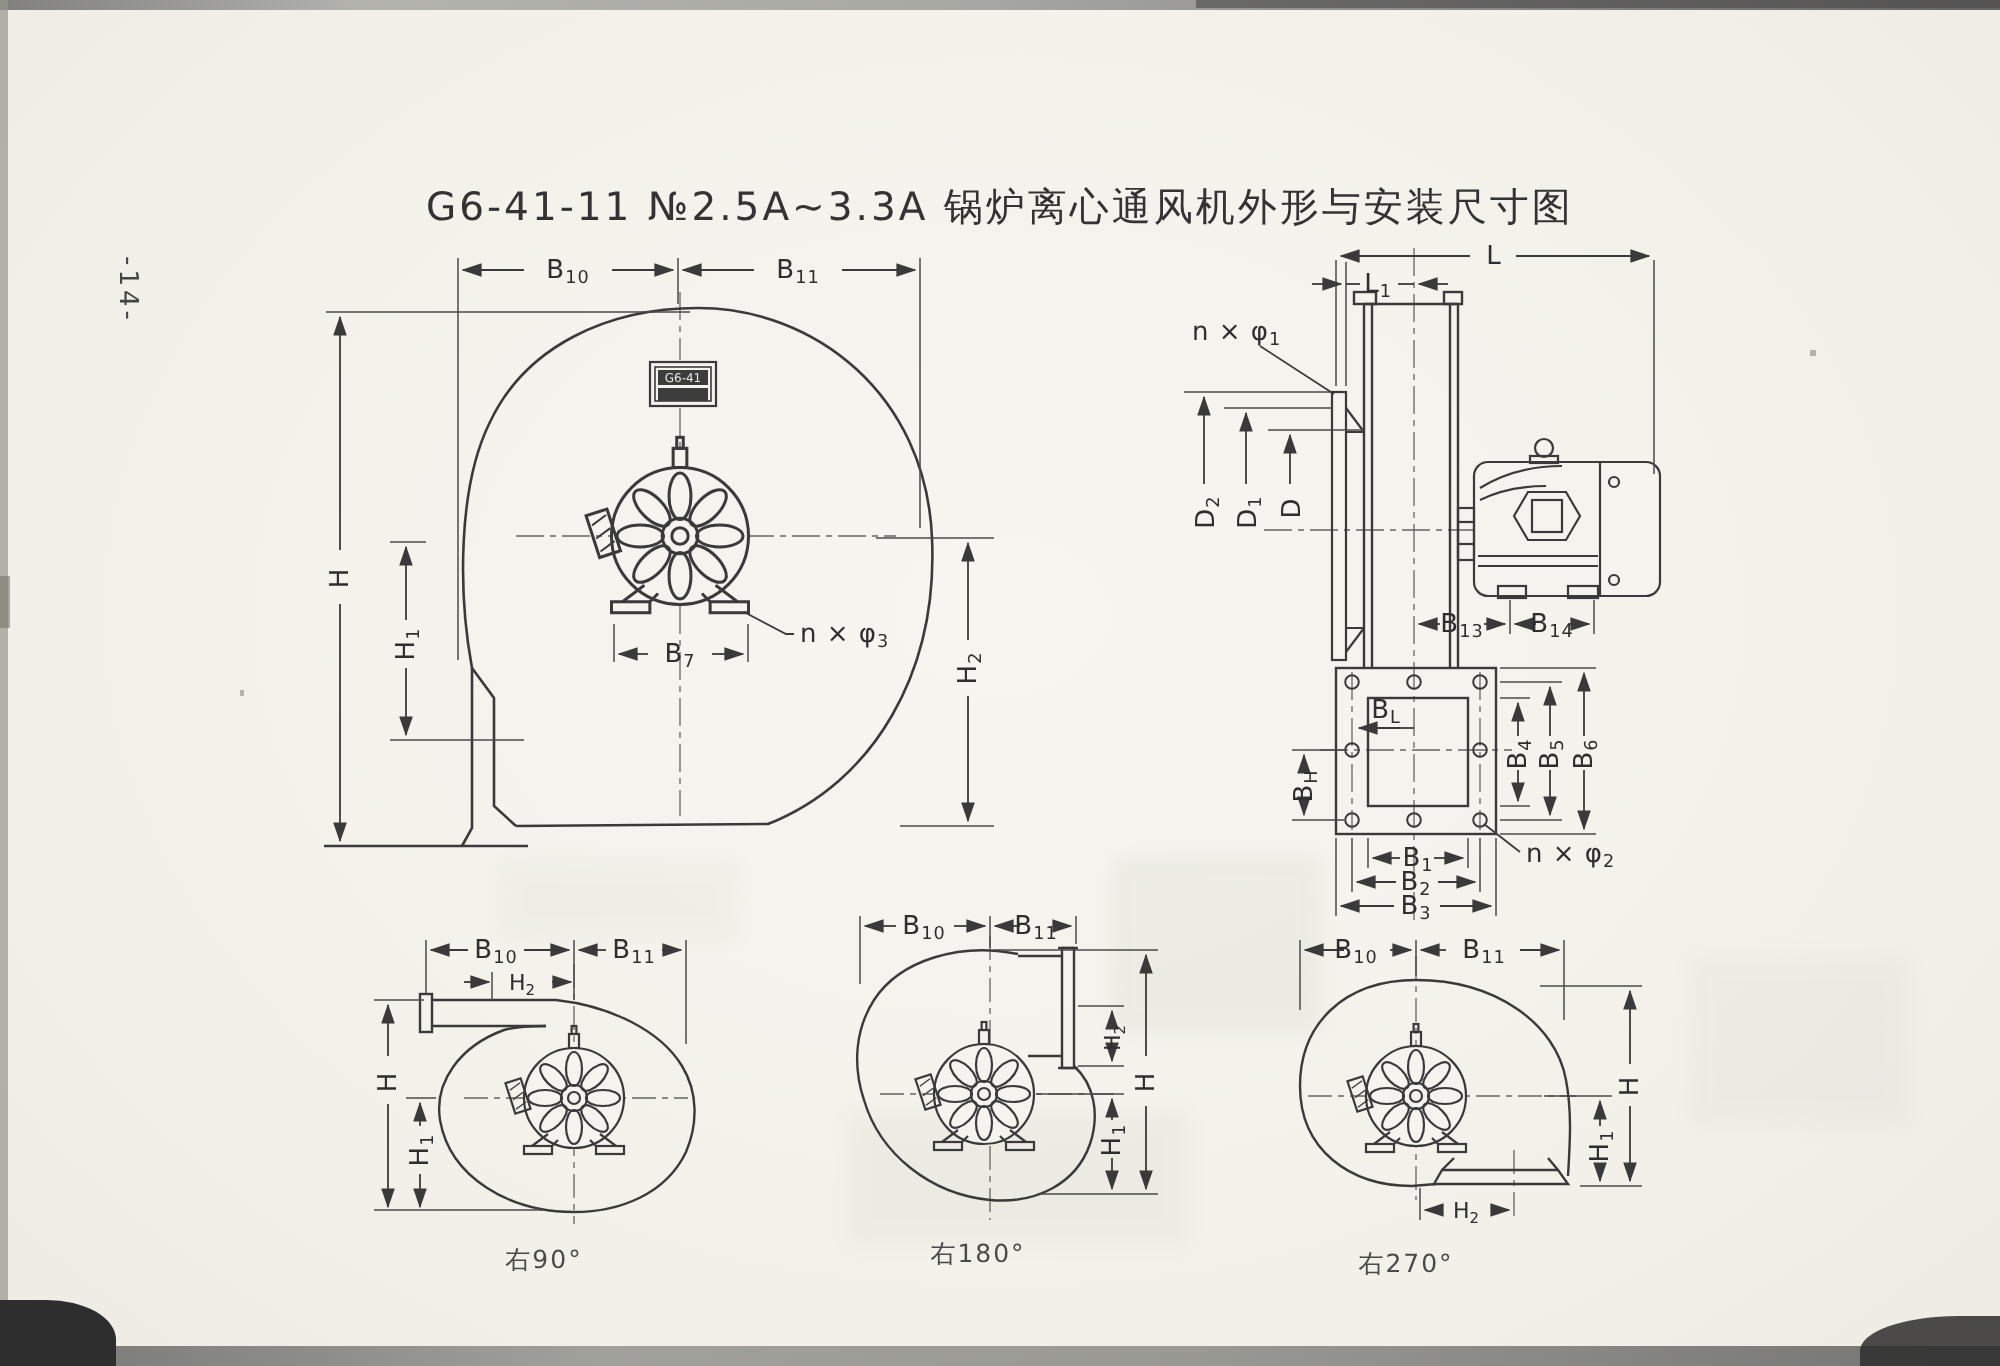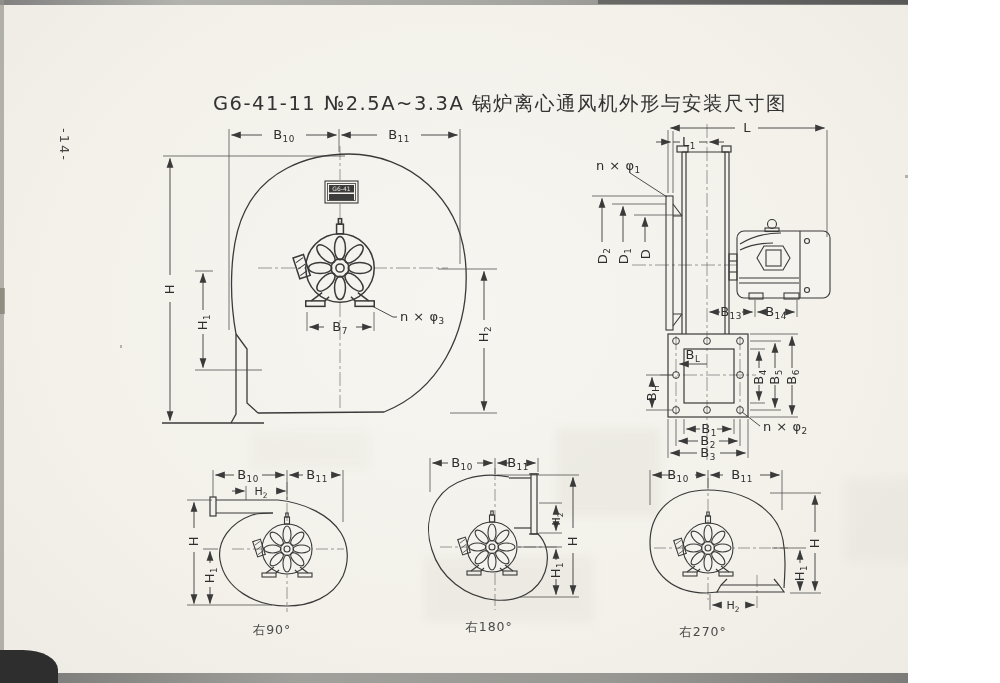--- a/index.html
+++ b/index.html
@@ -1,17 +1,17 @@
 <!DOCTYPE html>
 <html><head>
 <meta charset="utf-8">
 <style>
   html,body{margin:0;padding:0;}
   .page{
-    position:relative;width:908px;height:683px;overflow:hidden;
+    position:relative;width:1000px;height:683px;overflow:hidden;
     background:
       radial-gradient(ellipse at 50% 45%, #f6f5f0 0%, #f3f1ea 60%, #edebe3 100%);
     font-family:"DejaVu Sans","Liberation Sans",sans-serif;
     color:#2f2f2f;
   }
   svg text{fill:#2e2e2e;}
   .lab{font-size:13px;letter-spacing:.5px;}
   .lab-sm{font-size:11px;}
   .cap{font-size:12.5px;fill:#4a4a4a;letter-spacing:1px;}
   .title{font-size:19.5px;letter-spacing:1.5px;fill:#333;}

